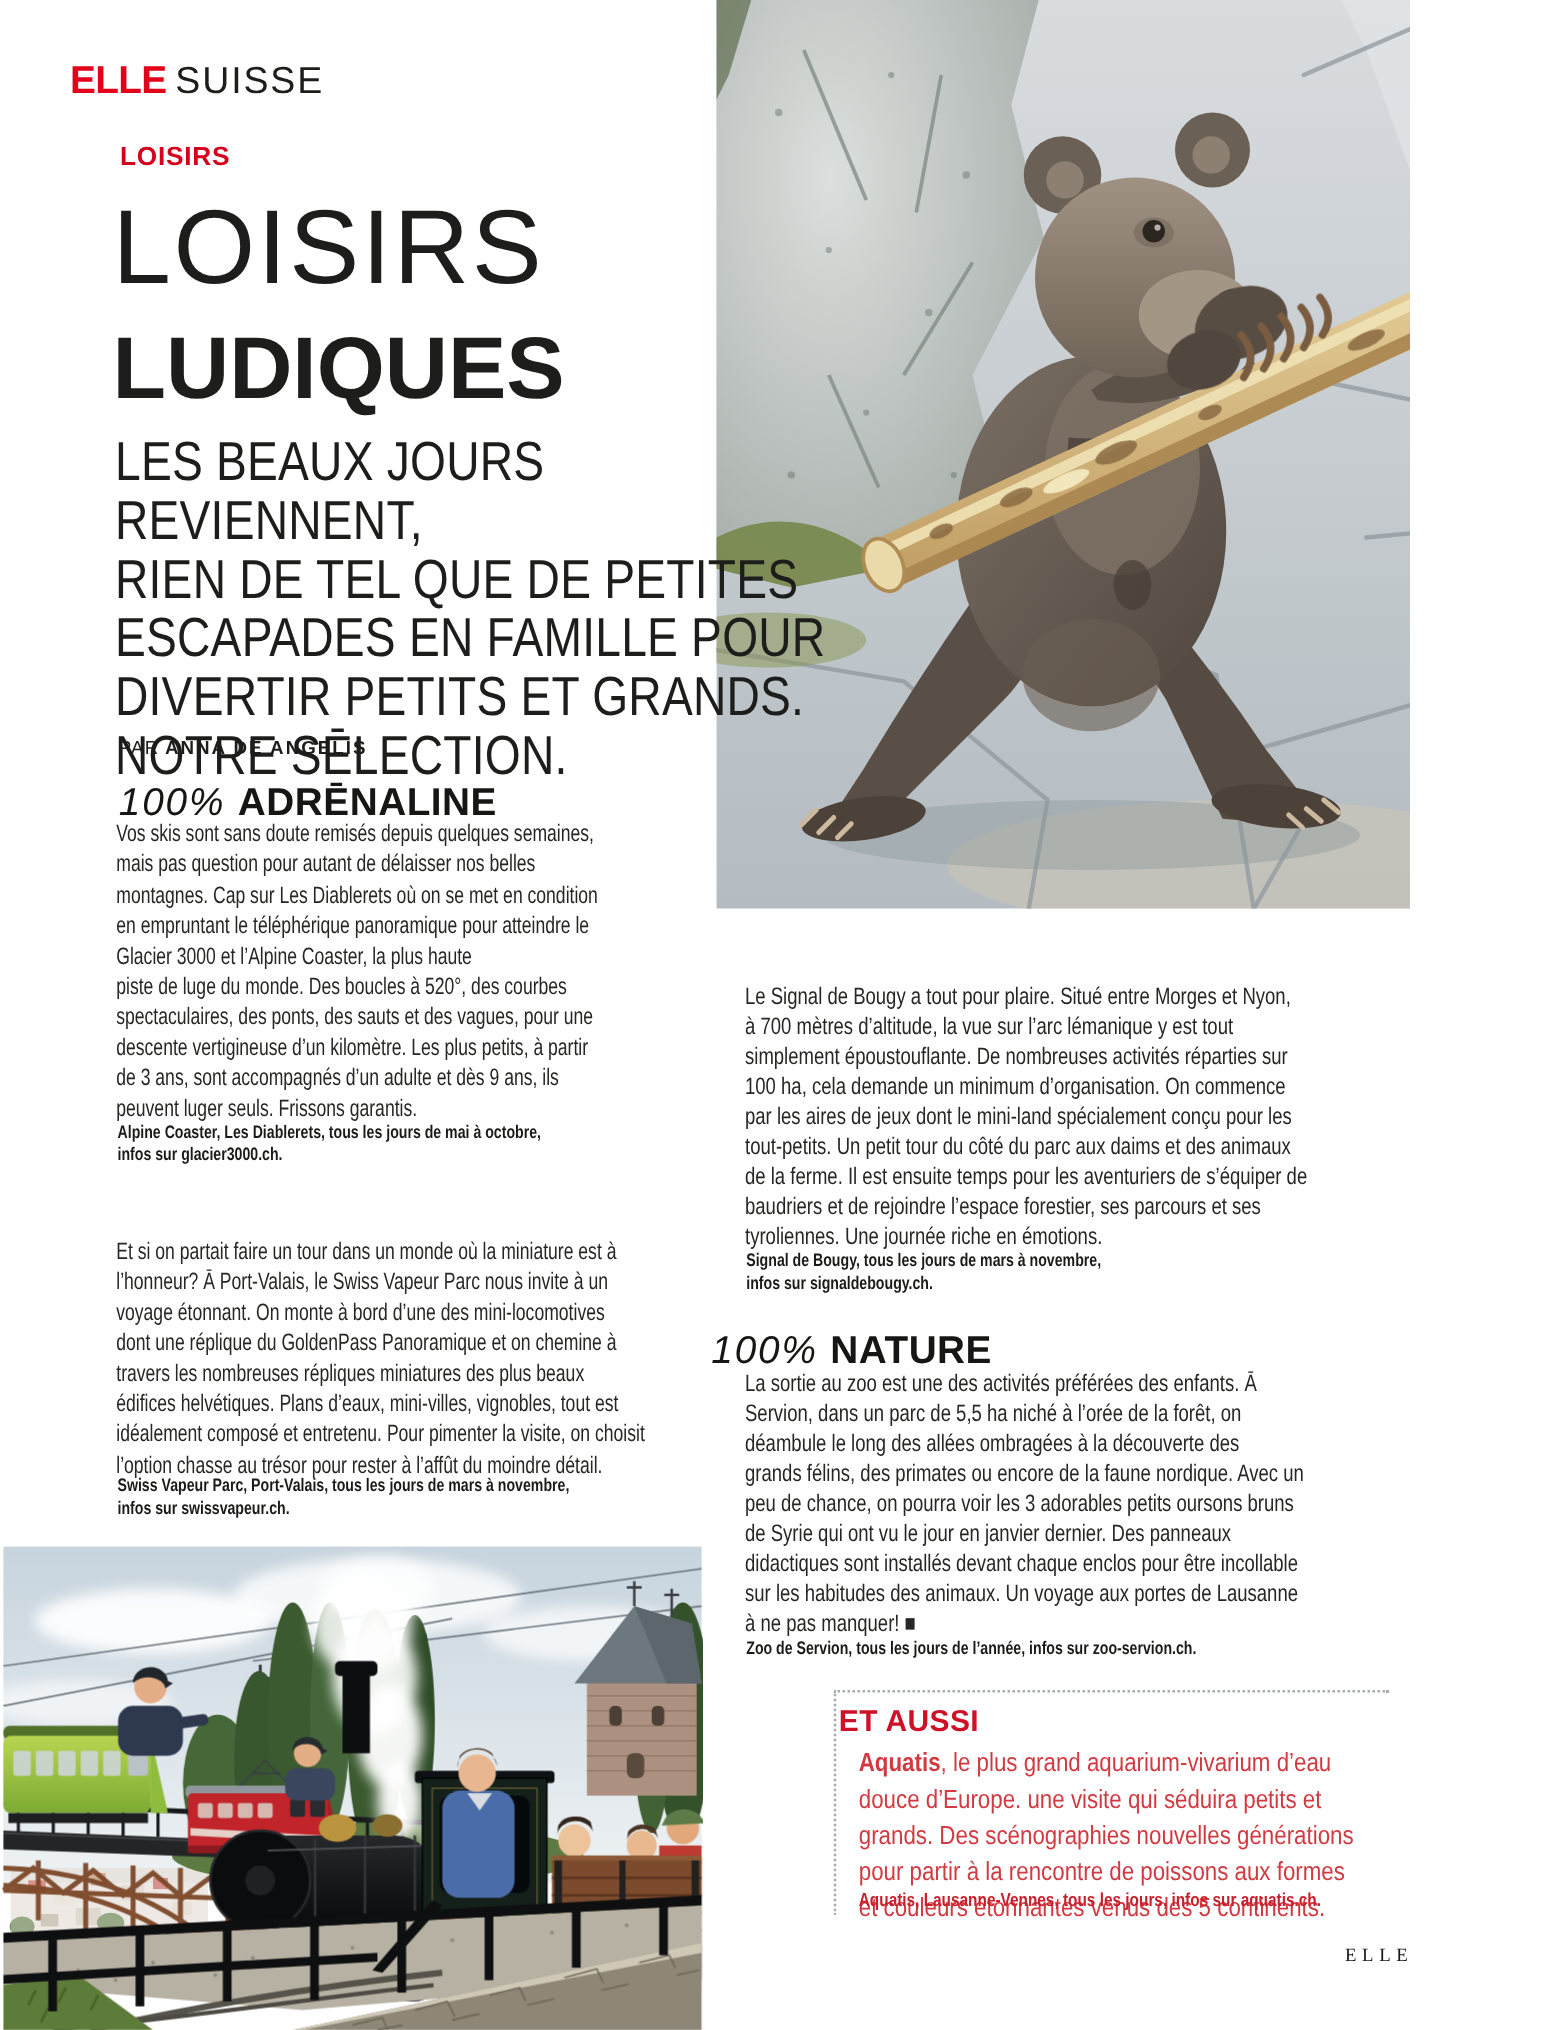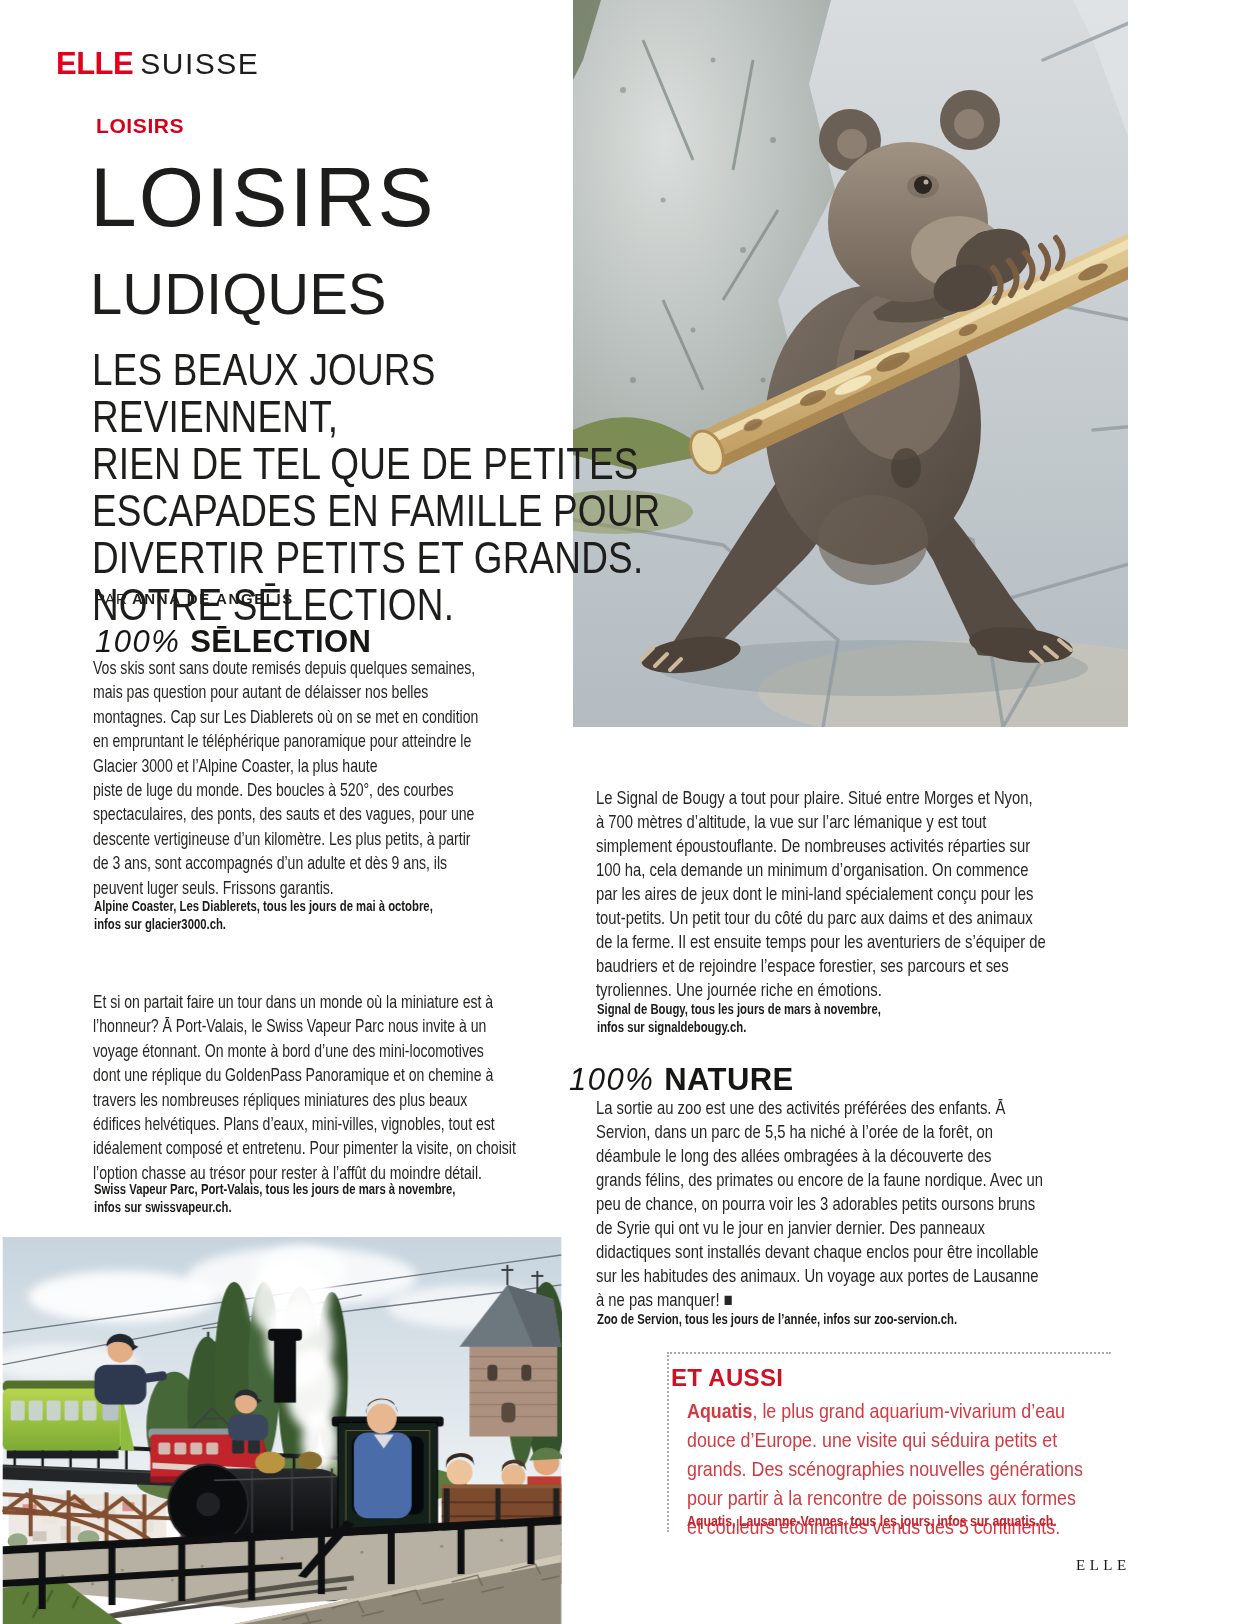--- a/index.html
+++ b/index.html
@@ -9,21 +9,21 @@
   .multiline{white-space:pre-line;}
   
   .masthead{left:56px;top:46px;display:flex;align-items:baseline;gap:7px;}
   .masthead .elle{font-size:31px;font-weight:800;letter-spacing:-.5px;color:#e2001a;}
   .masthead .suisse{font-size:30px;font-weight:300;letter-spacing:1.5px;color:#1d1d1b;}
   
   .kicker{left:96px;top:114px;font-size:21px;font-weight:700;letter-spacing:.6px;color:#d6001c;}
   
   .title{left:90px;top:148px;line-height:1;}
   .title .t1{display:block;font-size:84px;font-weight:300;letter-spacing:2px;line-height:98px;}
-  .title .t2{display:block;font-size:58px;font-weight:400;letter-spacing:0;line-height:100px;margin-top:-2px;}
+  .title .t2{display:block;font-size:70px;font-weight:700;letter-spacing:0;line-height:100px;margin-top:-2px;}
   
   .intro{left:92px;top:346px;font-size:44px;font-weight:300;line-height:47px;letter-spacing:.2px;
          width:700px;transform:scaleX(.84);transform-origin:0 0;}
   
   .byline{left:95px;top:590px;font-size:15px;}
   .byline .pre{font-weight:300;letter-spacing:1px;}
   .byline .auth{font-weight:800;letter-spacing:1.6px;}
   
   .sec-h{font-size:31px;font-weight:700;letter-spacing:.4px;color:#161614;}
   .sec-h .pct{font-weight:300;letter-spacing:1.5px;margin-right:10px;font-style:italic;}
@@ -198,21 +198,21 @@
 ESCAPADES EN FAMILLE POUR
 DIVERTIR PETITS ET GRANDS.
 NOTRE SĒLECTION.</div>
 
   <div class="abs byline">
     <span class="pre">PAR</span>
     <span class="auth">ANNA DE ANGELIS</span>
   </div>
 
   <div class="abs sec-h" style="left:95px;top:624px;">
-    <span class="pct">100%</span><span>SĒLECTION</span>
+    <span class="pct">100%</span><span>ADRĒNALINE</span>
   </div>
   <div class="abs bodytxt bodyL multiline" style="left:93px;top:656px;">Vos skis sont sans doute remisés depuis quelques semaines,
 mais pas question pour autant de délaisser nos belles
 montagnes. Cap sur Les Diablerets où on se met en condition
 en empruntant le téléphérique panoramique pour atteindre le
 Glacier 3000 et l’Alpine Coaster, la plus haute
 piste de luge du monde. Des boucles à 520°, des courbes
 spectaculaires, des ponts, des sauts et des vagues, pour une
 descente vertigineuse d’un kilomètre. Les plus petits, à partir
 de 3 ans, sont accompagnés d’un adulte et dès 9 ans, ils

